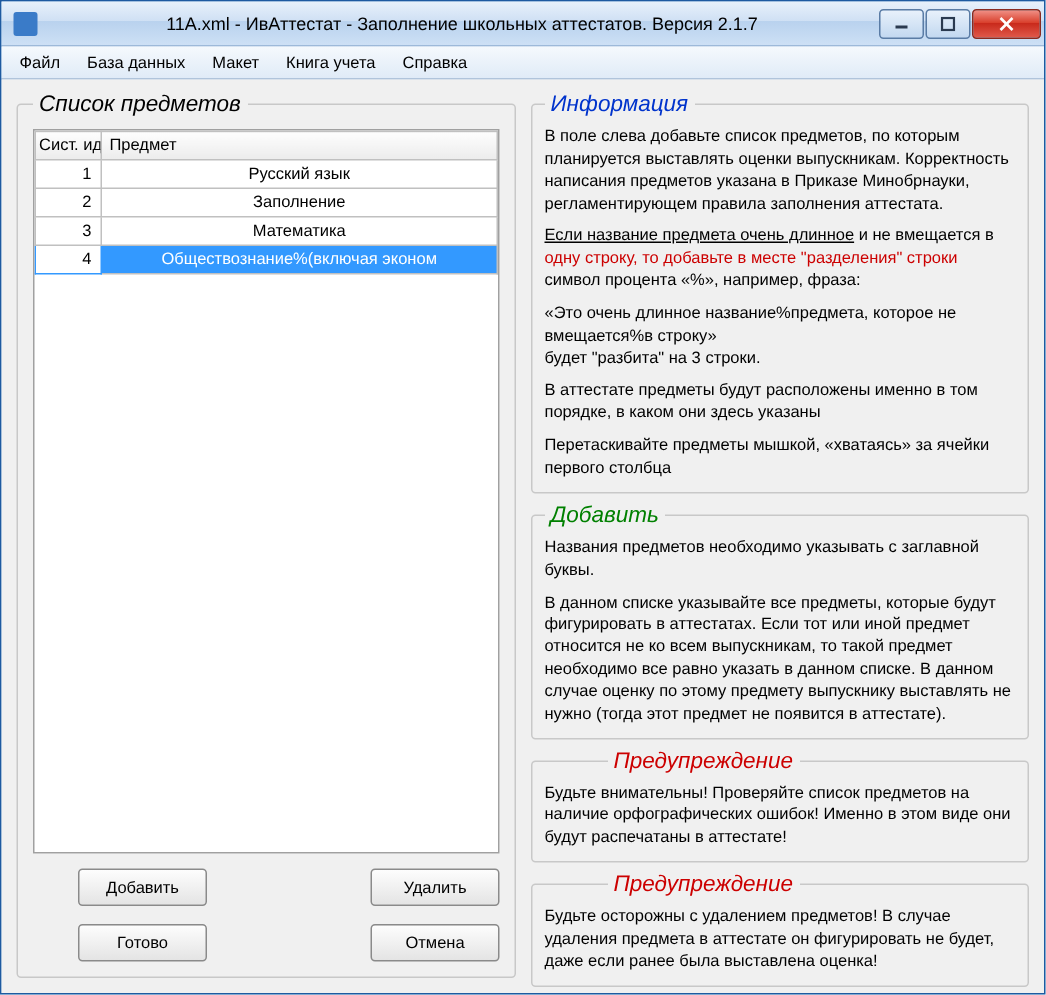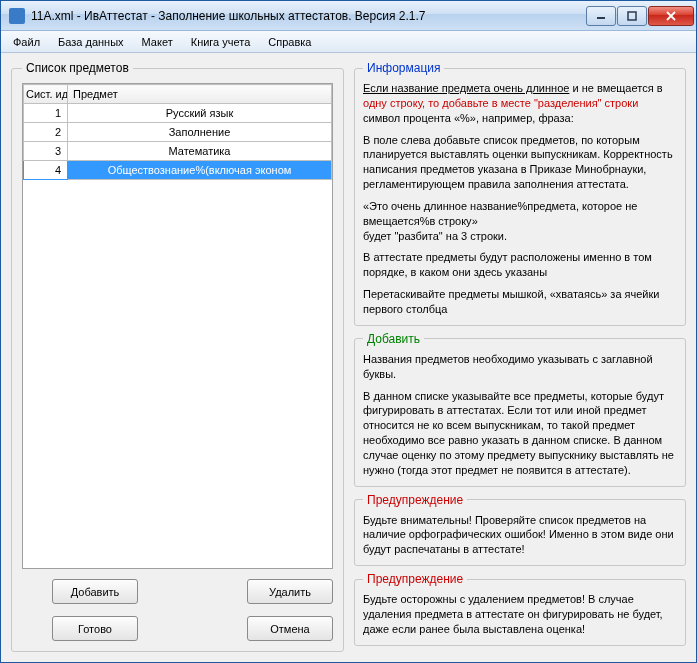--- a/index.html
+++ b/index.html
@@ -19,20 +19,21 @@
   display: flex;
   flex-direction: column;
 }
 .titlebar {
   height: 30px;
   background: linear-gradient(to bottom, #e8f1fb 0%, #cfe0f4 45%, #b9d2ee 46%, #cde0f5 100%);
   border-bottom: 1px solid #9db9d9;
   display: flex;
   align-items: center;
   padding: 0 2px 0 8px;
+  text-align: center;
 }
 .titlebar .icon {
   width: 16px; height: 16px;
   background: #3a7bc8;
   margin-right: 6px;
   border-radius: 2px;
 }
 .titlebar .title {
   flex: 1;
   color: #000;
@@ -74,21 +75,21 @@
   display: flex;
   gap: 10px;
   overflow: hidden;
 }
 fieldset {
   border: 1px solid #c8c8c8;
   border-radius: 3px;
   padding: 8px 10px 10px 10px;
   background: #f0f0f0;
 }
-fieldset > legend { padding: 0 4px; font-size: 12px; }
+fieldset > legend { padding: 0 4px; font-size: 15px; font-style: italic; }
 .left-col { width: 333px; display: flex; flex-direction: column; }
 .right-col { flex: 1; display: flex; flex-direction: column; gap: 6px; }
 .subjects-fieldset { height: 100%; display: flex; flex-direction: column; }
 .table-wrap {
   border: 1px solid #a0a0a0;
   background: #fff;
   height: 487px;
   overflow: hidden;
 }
 table { border-collapse: collapse; width: 100%; table-layout: fixed; }
@@ -119,21 +120,21 @@
   border-radius: 3px;
   font-family: inherit; font-size: 11px;
   cursor: pointer;
 }
 .right-col fieldset { padding: 6px 8px 8px 8px; }
 .info-body { font-size: 11px; line-height: 1.35; }
 .info-body p { margin: 0 0 7px 0; }
 .info-body p:last-child { margin-bottom: 0; }
 legend.blue { color: #0033cc; }
 legend.green { color: #008000; }
-legend.red { color: #cc0000; }
+legend.red { color: #cc0000; margin-left: 42px; }
 .redtext { color: #cc0000; }
 .underline { text-decoration: underline; }
 </style>
 </head>
 <body>
 
 <div class="window">
   <div class="titlebar">
     <div class="icon"></div>
     <div class="title">11A.xml - ИвАттестат - Заполнение школьных аттестатов. Версия 2.1.7</div>
@@ -205,22 +206,22 @@
           <button class="btn">Готово</button>
           <button class="btn">Отмена</button>
         </div>
       </fieldset>
     </div>
 
     <div class="right-col">
       <fieldset>
         <legend class="blue">Информация</legend>
         <div class="info-body">
+          <p>В поле слева добавьте список предметов, по которым планируется выставлять оценки выпускникам. Корректность написания предметов указана в Приказе Минобрнауки, регламентирующем правила заполнения аттестата.</p>
           <p><span class="underline">Если название предмета очень длинное</span><span> и не вмещается в </span><span class="redtext">одну строку, то добавьте в месте "разделения" строки</span><span> символ процента «%», например, фраза:</span></p>
-          <p>В поле слева добавьте список предметов, по которым планируется выставлять оценки выпускникам. Корректность написания предметов указана в Приказе Минобрнауки, регламентирующем правила заполнения аттестата.</p>
           <p style="margin-bottom:0">«Это очень длинное название%предмета, которое не вмещается%в строку»</p>
           <p>будет "разбита" на 3 строки.</p>
           <p>В аттестате предметы будут расположены именно в том порядке, в каком они здесь указаны</p>
           <p>Перетаскивайте предметы мышкой, «хватаясь» за ячейки первого столбца</p>
         </div>
       </fieldset>
 
       <fieldset>
         <legend class="green">Добавить</legend>
         <div class="info-body">

